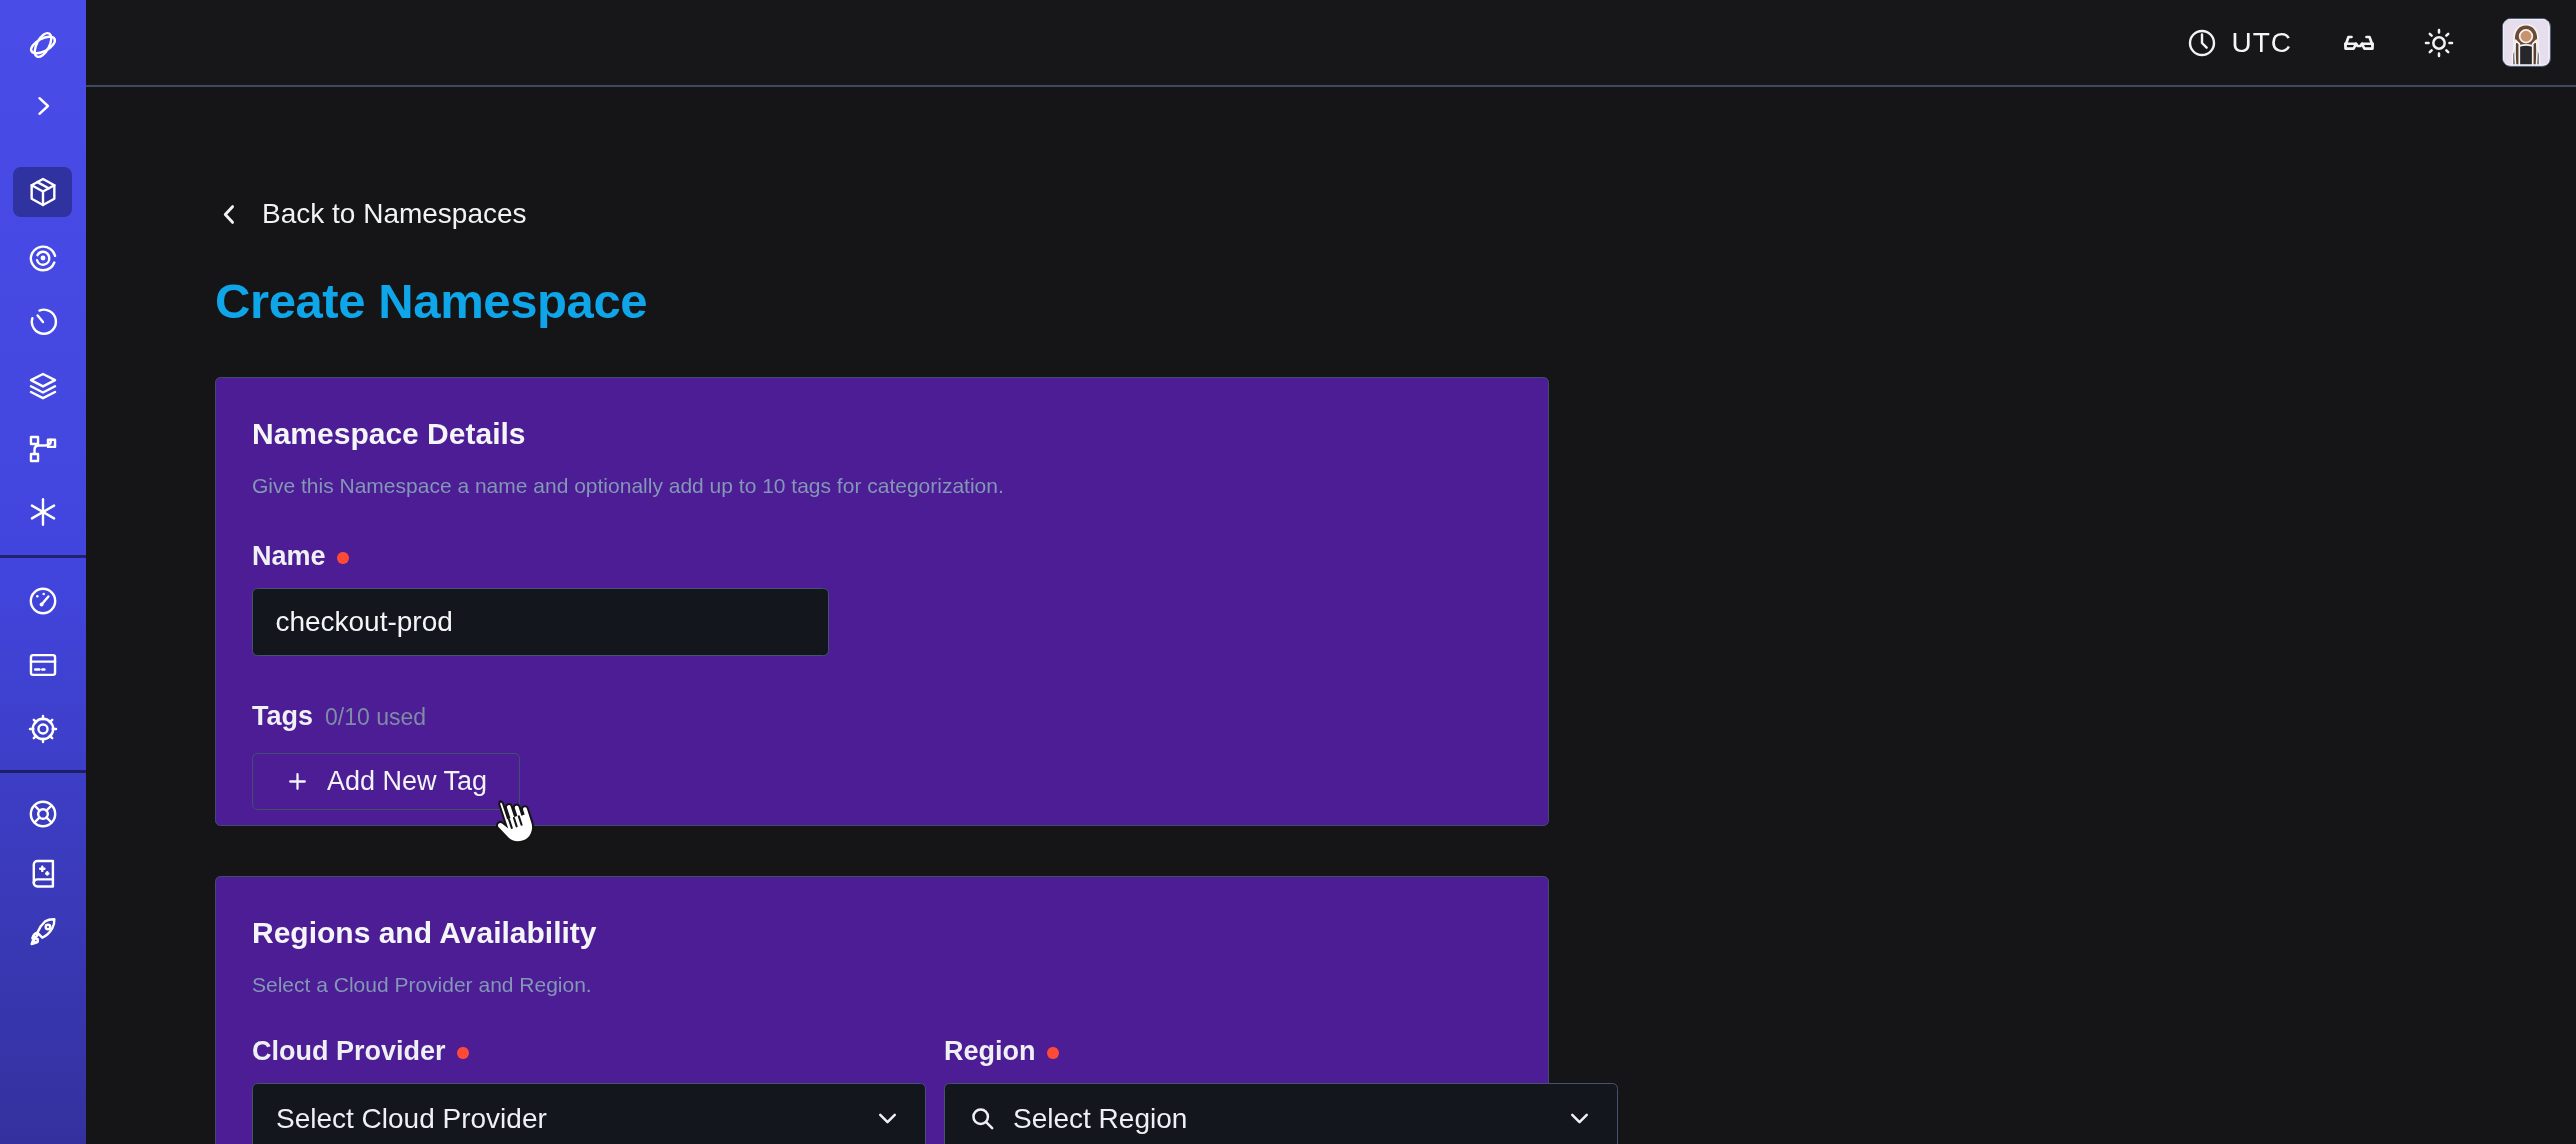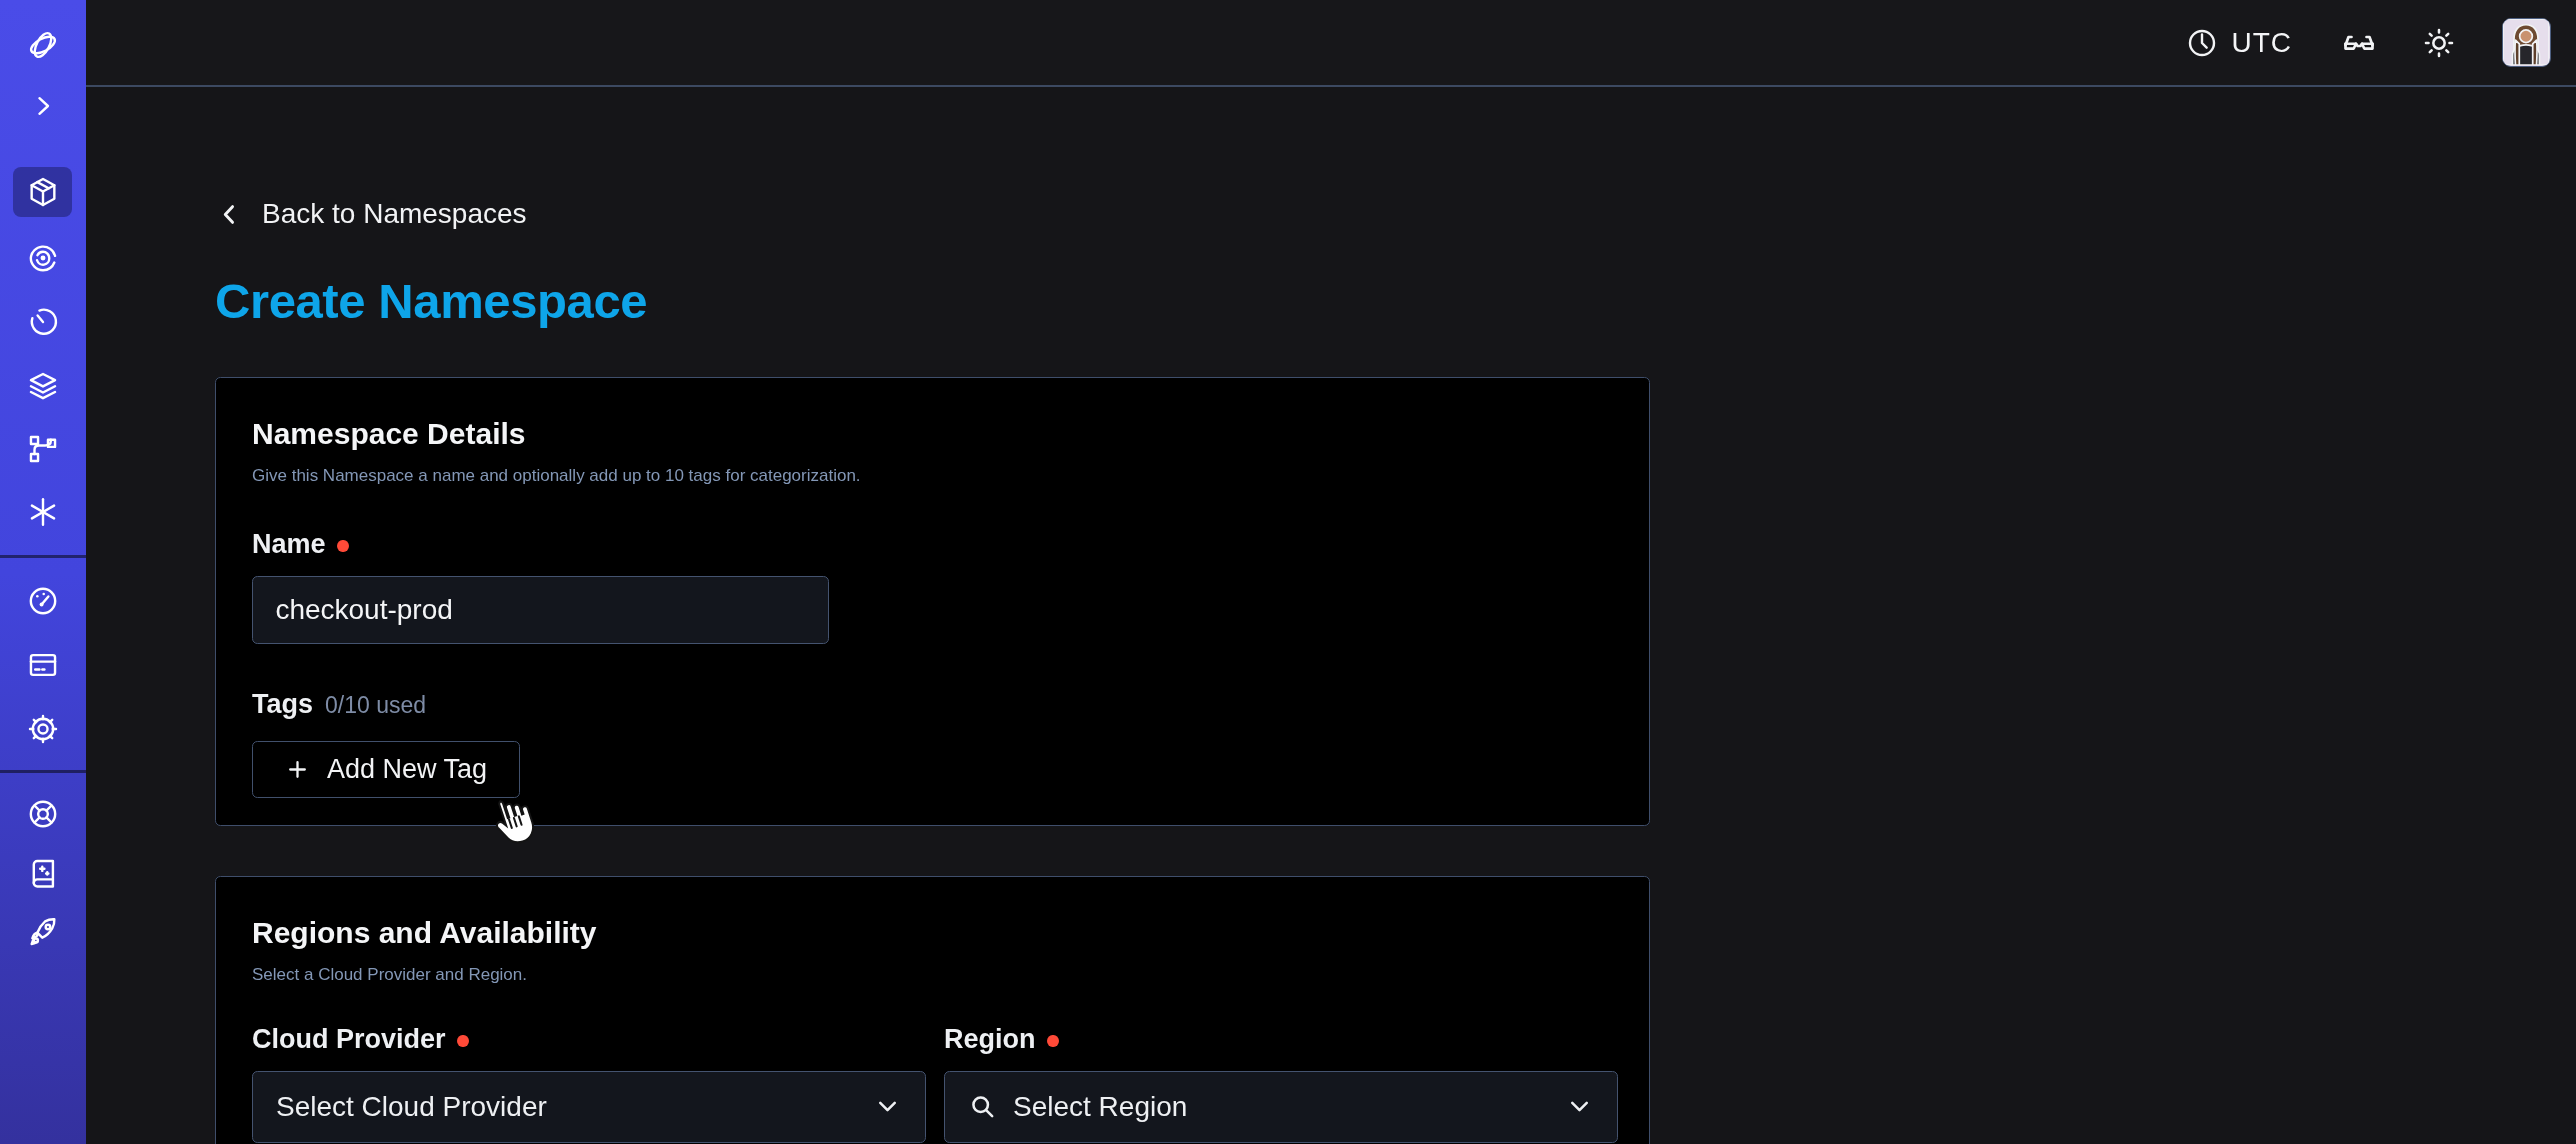--- a/index.html
+++ b/index.html
@@ -32,26 +32,26 @@
 
   
   .main { position:absolute; left:86px; top:89px; right:0; bottom:0;
     background:#151518; padding-left:129px; overflow:hidden; }
   .back-link { margin-top:109px; display:inline-flex; align-items:center; gap:18px; cursor:pointer; }
   .back-link svg { width:29px; height:29px; stroke:#f2f3f5; fill:none; stroke-width:2.4;
     stroke-linecap:round; stroke-linejoin:round; }
   .back-link span { color:#f2f3f5; font-size:28px; }
   h1 { margin-top:41px; font-size:49px; font-weight:700; color:#0ea5e9; letter-spacing:-0.4px; }
 
-  .card { width:1435px; border:1.8px solid #3f4e6b; border-radius:5.4px;
-    padding:39px 36px 41px 36px; background:#000000; }
+  .card { width:1334px; border:1.8px solid #3f4e6b; border-radius:5.4px;
+    padding:39px 36px 41px 36px; background:#4c1d95; }
   .card-1 { margin-top:48px; height:449px; }
   .card-2 { margin-top:50px; height:358px; }
   .card h2 { font-size:30px; font-weight:600; color:#f4f5f7; }
-  .card .sub { margin-top:15px; font-size:17px; color:#8397b6; }
+  .card .sub { margin-top:23px; font-size:21px; color:#8397b6; }
 
   .field-label { margin-top:43px; display:flex; align-items:center; font-size:27px;
     font-weight:600; color:#eef0f3; }
   .req-dot { display:inline-block; width:11.6px; height:12.5px; border-radius:50%;
     background:#ff4a38; margin-left:11.6px; margin-top:3.6px; }
 
   .name-input { display:block; margin-top:16px; width:577px; height:68px;
     background:#13161d; border:1.8px solid #44536f; border-radius:5.4px;
     color:#f4f5f7; font-size:28px; font-family:"Liberation Sans",sans-serif; padding:0 22.4px; outline:none; }
 

